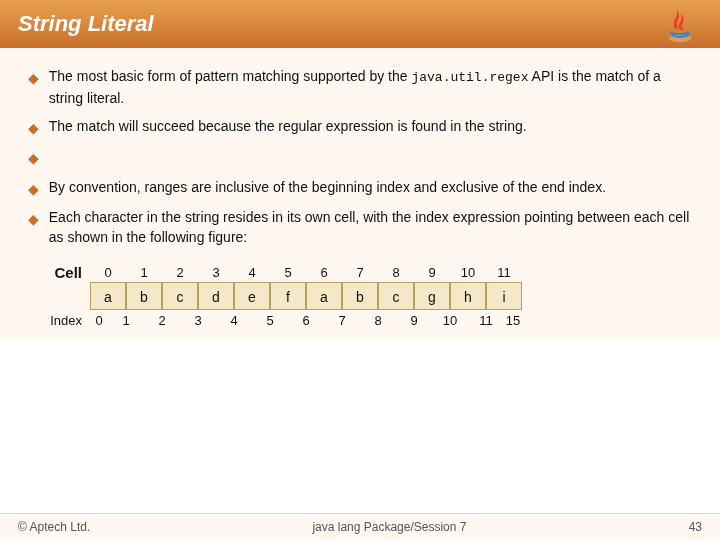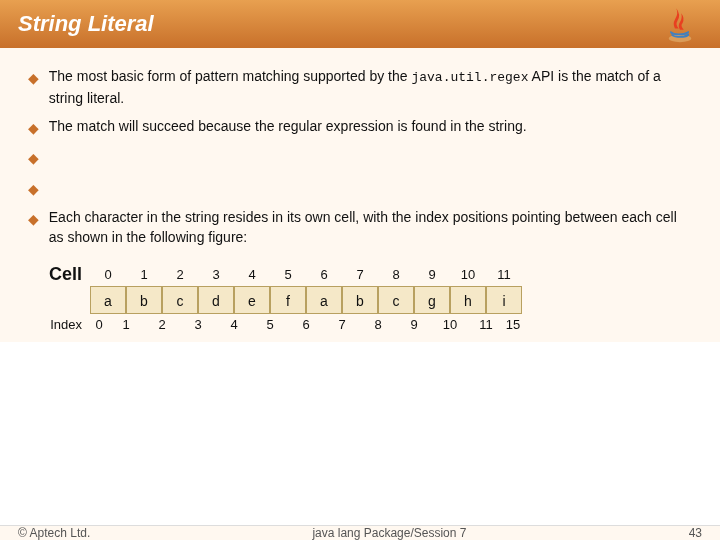--- a/index.html
+++ b/index.html
@@ -74,21 +74,21 @@
       align-items: flex-start;
       padding-left: 10px;
     }
     .cell-numbers-row {
       display: flex;
       align-items: center;
       margin-bottom: 1px;
     }
     .cell-label-spacer {
       width: 52px;
-      font-size: 18px;
+      font-size: 15px;
       font-weight: bold;
       color: #111;
       text-align: right;
       padding-right: 8px;
     }
     .num-cell {
       width: 36px;
       text-align: center;
       font-size: 13px;
       color: #111;
@@ -135,21 +135,21 @@
 
     
     .footer {
       position: absolute;
       bottom: 0;
       left: 0;
       right: 0;
       display: flex;
       justify-content: space-between;
       align-items: center;
-      padding: 0 18px;
+      padding: 6px 18px;
       border-top: 1px solid #ddd;
       background: #fff8f0;
       font-size: 12px;
       color: #555;
     }
   </style>
 </head>
 <body>
 
 <div class="header">
@@ -182,26 +182,29 @@
         The match will succeed because the regular expression is found in the string.
       </span>
     </li>
 
     <li>
       <span class="bullet-diamond">◆</span>
     </li>
 
     <li>
       <span class="bullet-diamond">◆</span>
-    </li>
-
-    <li>
-      <span class="bullet-diamond">◆</span>
-      <span>
-        Each character in the string resides in its own cell, with the index positions pointing between each cell as shown in the following figure:
+      <span>
+        By convention, ranges are inclusive of the beginning index and exclusive of the end index.
+      </span>
+    </li>
+
+    <li>
+      <span class="bullet-diamond">◆</span>
+      <span>
+        Each character in the string resides in its own cell, with the index expression pointing between each cell as shown in the following figure:
       </span>
     </li>
   </ul>
 
   <div class="figure-container">
 
     <div class="cell-numbers-row">
       <div class="cell-label-spacer">Cell</div>
       <div class="num-cell">0</div>
       <div class="num-cell">1</div>

